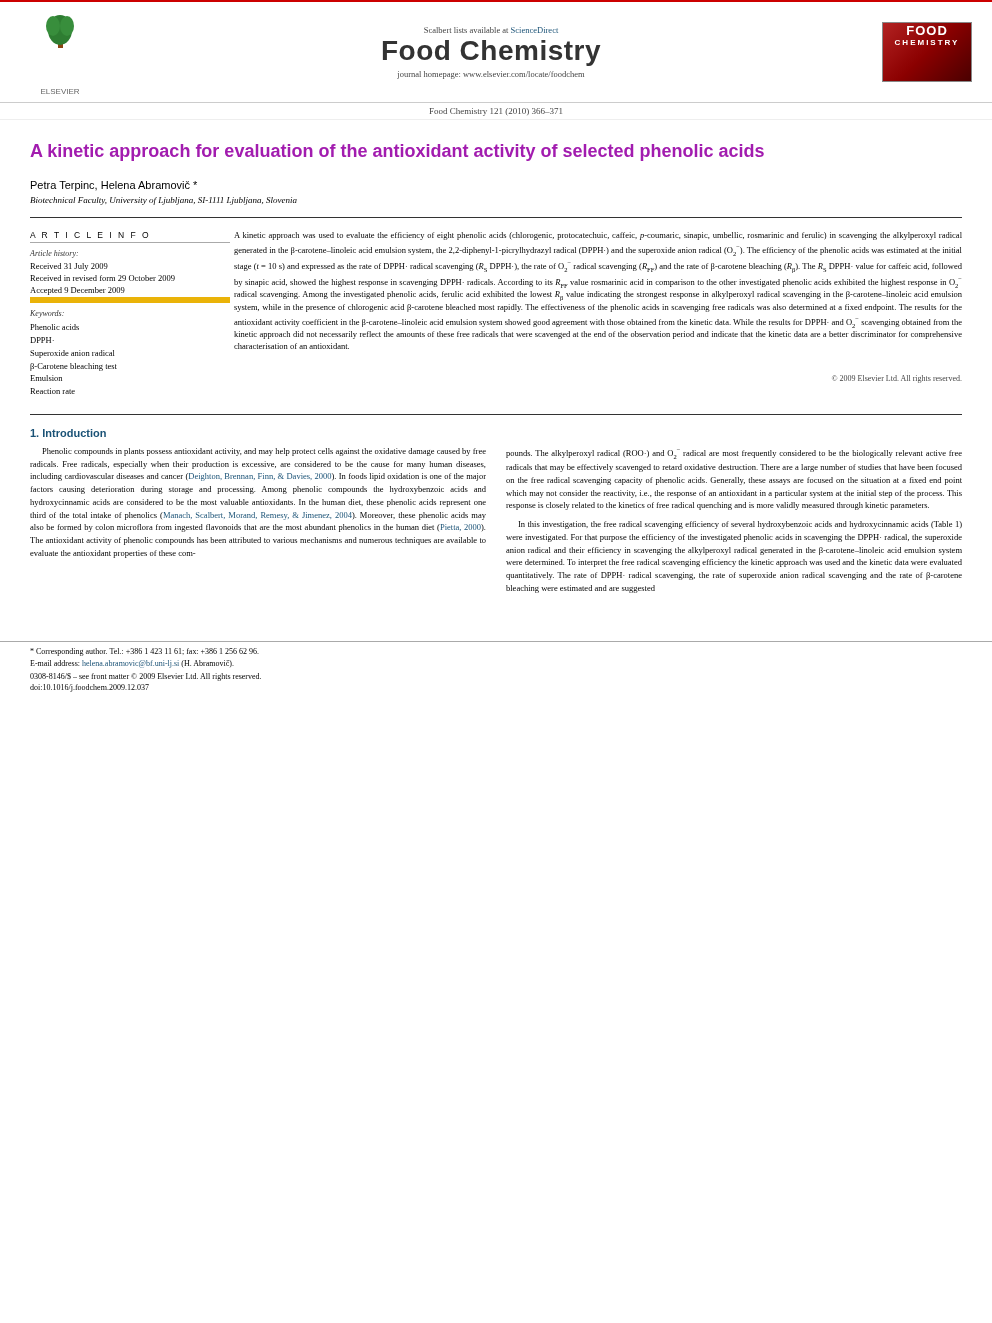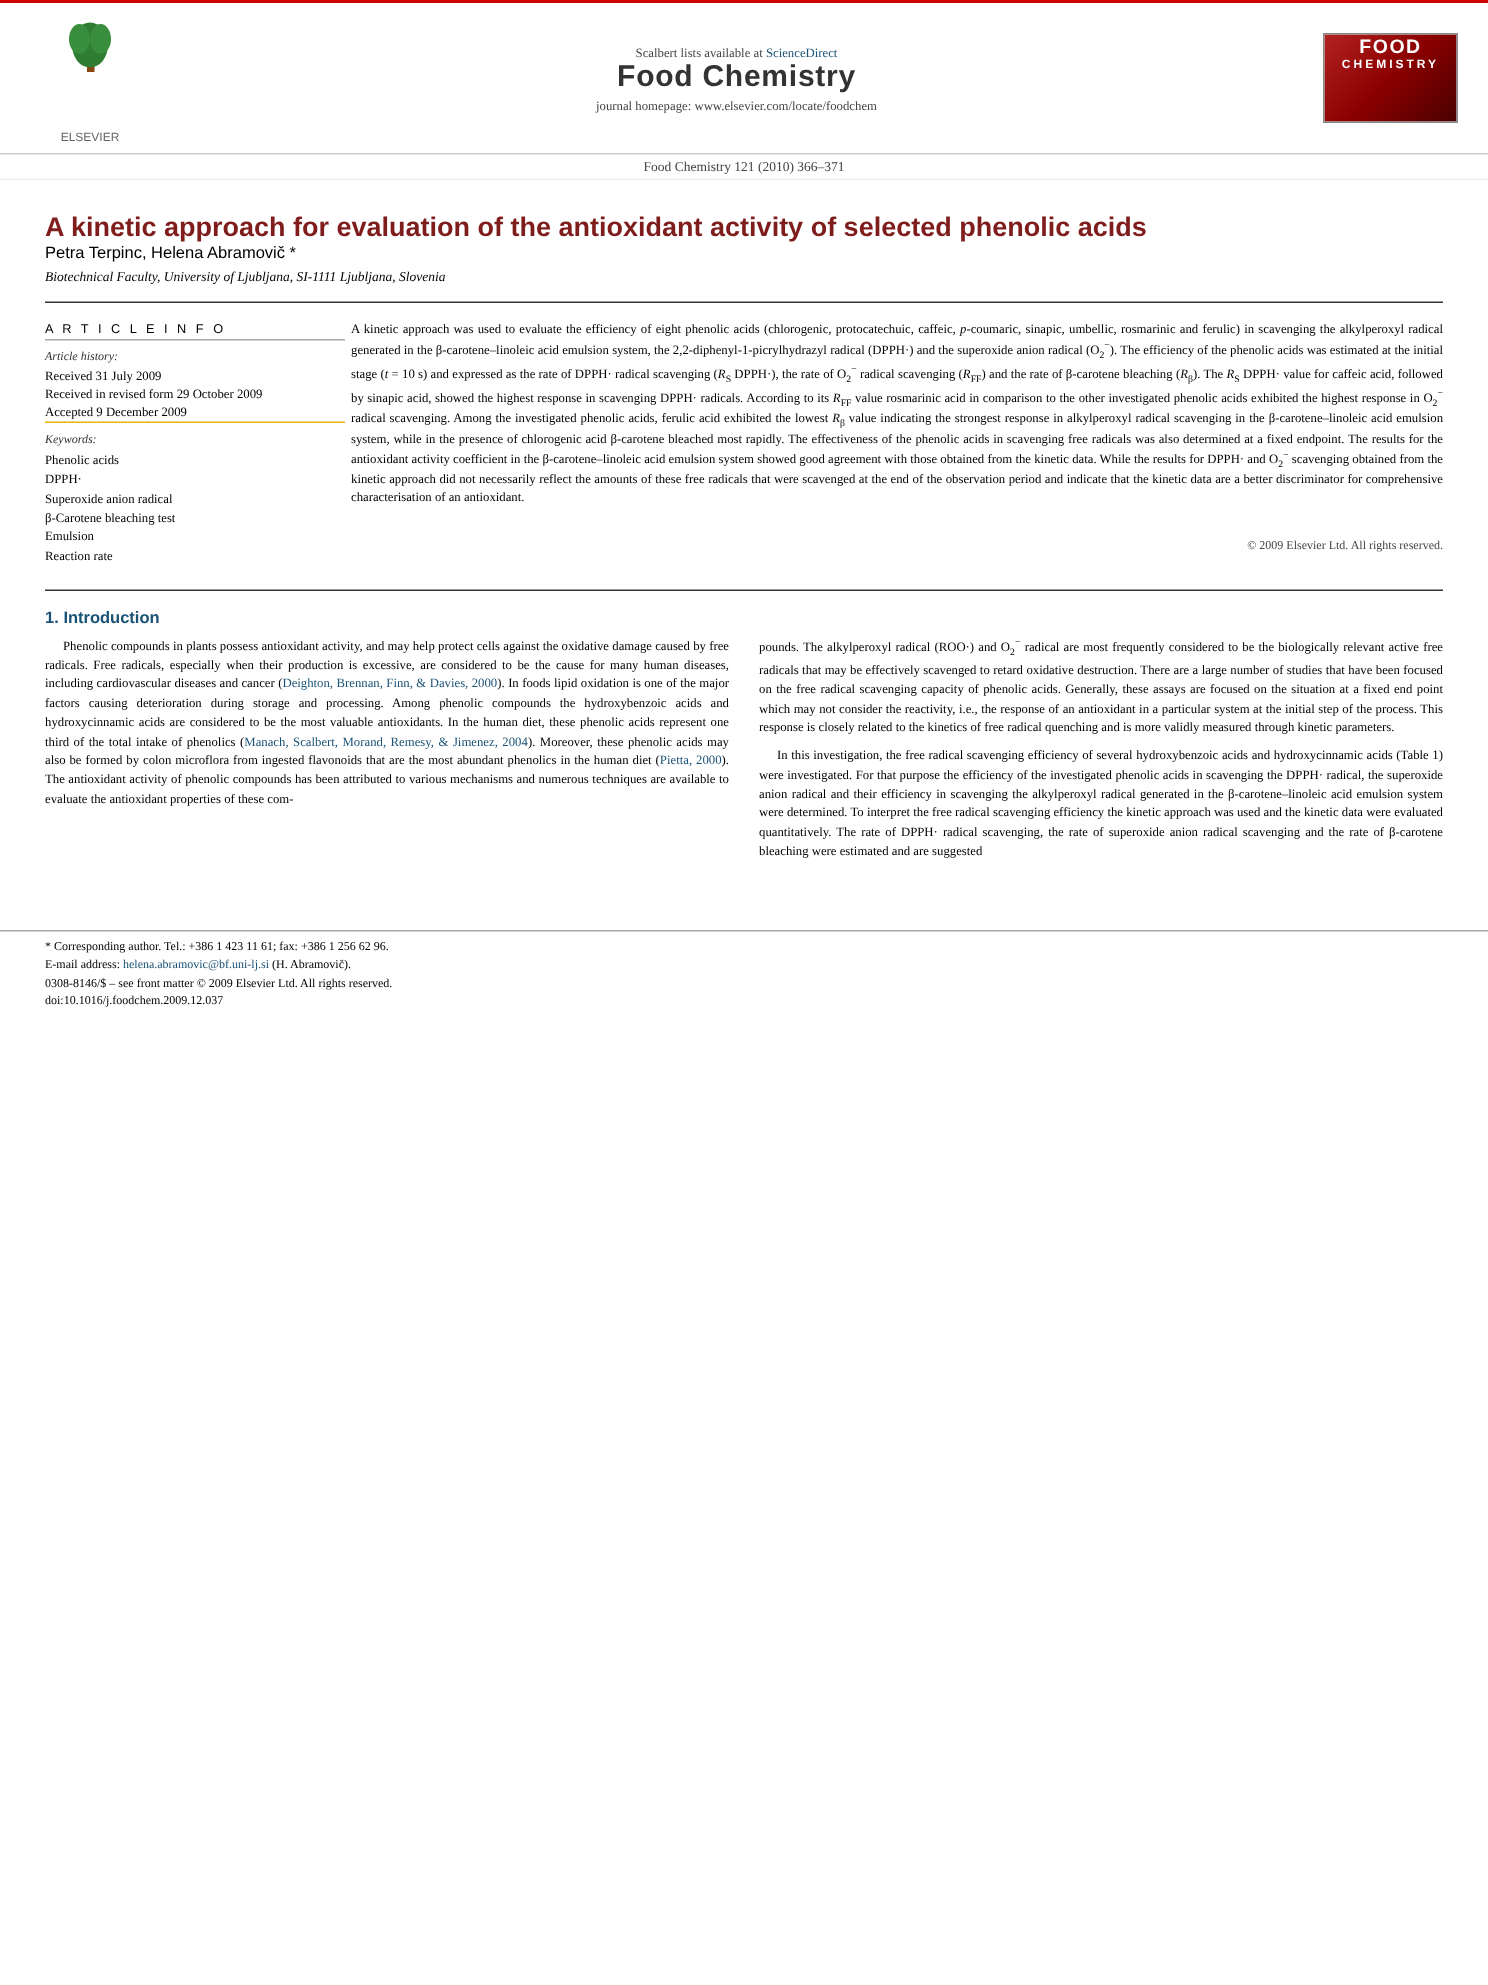--- a/index.html
+++ b/index.html
@@ -24,21 +24,21 @@
     }
     .journal-header-center {
       text-align: center;
       flex: 1;
     }
     .sciencedirect-line {
       font-size: 8.5px;
       color: #444;
     }
     .journal-title-big {
-      font-size: 20px;
+      font-size: 28px;
       font-weight: bold;
       color: #333;
       font-family: Arial, sans-serif;
       letter-spacing: 0.5px;
     }
     .journal-homepage-line {
       font-size: 8.5px;
       color: #444;
       margin-top: 2px;
     }
@@ -86,22 +86,22 @@
 
     
     .main-content {
       padding: 20px 30px 20px 30px;
     }
 
     
     .paper-title {
       font-size: 18px;
       font-weight: bold;
-      color: #7f1d1d;
-      margin-bottom: 0;
+      color: #a21caf;
+      margin-bottom: 16px;
       line-height: 1.3;
       font-family: Arial, sans-serif;
     }
 
     
     .authors {
       font-size: 11px;
       color: #000;
       margin-bottom: 4px;
       font-family: Arial, sans-serif;
@@ -147,21 +147,21 @@
       color: #333;
       margin-bottom: 3px;
     }
     .article-info-content {
       font-size: 8.5px;
       color: #000;
       margin-bottom: 2px;
     }
 
     .keywords-section {
-      border-top: 1px solid #eab308;
+      border-top: 6px solid #eab308;
       padding-top: 6px;
     }
     .keywords-label {
       font-size: 8px;
       font-style: italic;
       color: #333;
       margin-bottom: 3px;
     }
     .keyword-item {
       font-size: 8.5px;

